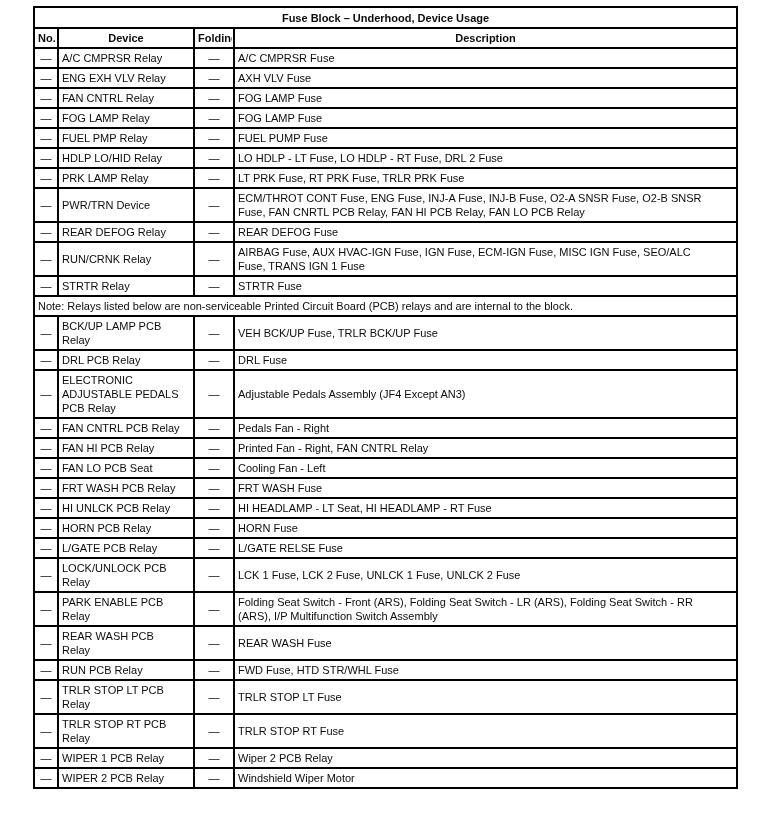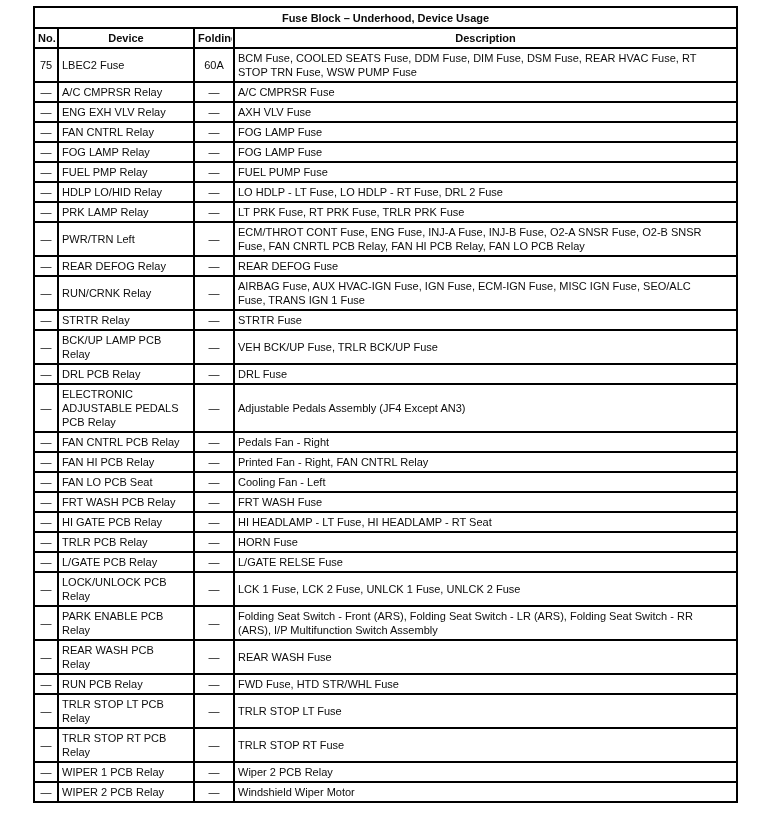--- a/index.html
+++ b/index.html
@@ -71,27 +71,20 @@
       </tr>
       <tr class="header-row">
         <th>No.</th>
         <th>Device</th>
         <th>Folding</th>
         <th>Description</th>
       </tr>
     </thead>
     <tbody>
         <tr>
-          <td class="cell-no">75</td>
-          <td class="cell-device">LBEC2 Fuse</td>
-          <td class="cell-rating">60A</td>
-          <td class="cell-description">BCM Fuse, COOLED SEATS Fuse, DDM Fuse, DIM Fuse, DSM Fuse, REAR HVAC Fuse, RT
-STOP TRN Fuse, WSW PUMP Fuse</td>
-        </tr>
-        <tr>
           <td class="cell-no">—</td>
           <td class="cell-device">A/C CMPRSR Relay</td>
           <td class="cell-rating">—</td>
           <td class="cell-description">A/C CMPRSR Fuse</td>
         </tr>
         <tr>
           <td class="cell-no">—</td>
           <td class="cell-device">ENG EXH VLV Relay</td>
           <td class="cell-rating">—</td>
           <td class="cell-description">AXH VLV Fuse</td>
@@ -121,21 +114,21 @@
           <td class="cell-description">LO HDLP - LT Fuse, LO HDLP - RT Fuse, DRL 2 Fuse</td>
         </tr>
         <tr>
           <td class="cell-no">—</td>
           <td class="cell-device">PRK LAMP Relay</td>
           <td class="cell-rating">—</td>
           <td class="cell-description">LT PRK Fuse, RT PRK Fuse, TRLR PRK Fuse</td>
         </tr>
         <tr>
           <td class="cell-no">—</td>
-          <td class="cell-device">PWR/TRN Left</td>
+          <td class="cell-device">PWR/TRN Device</td>
           <td class="cell-rating">—</td>
           <td class="cell-description">ECM/THROT CONT Fuse, ENG Fuse, INJ-A Fuse, INJ-B Fuse, O2-A SNSR Fuse, O2-B SNSR
 Fuse, FAN CNRTL PCB Relay, FAN HI PCB Relay, FAN LO PCB Relay</td>
         </tr>
         <tr>
           <td class="cell-no">—</td>
           <td class="cell-device">REAR DEFOG Relay</td>
           <td class="cell-rating">—</td>
           <td class="cell-description">REAR DEFOG Fuse</td>
         </tr>
@@ -144,20 +137,23 @@
           <td class="cell-device">RUN/CRNK Relay</td>
           <td class="cell-rating">—</td>
           <td class="cell-description">AIRBAG Fuse, AUX HVAC-IGN Fuse, IGN Fuse, ECM-IGN Fuse, MISC IGN Fuse, SEO/ALC
 Fuse, TRANS IGN 1 Fuse</td>
         </tr>
         <tr>
           <td class="cell-no">—</td>
           <td class="cell-device">STRTR Relay</td>
           <td class="cell-rating">—</td>
           <td class="cell-description">STRTR Fuse</td>
+        </tr>
+        <tr>
+          <td colspan="4" class="note">Note: Relays listed below are non-serviceable Printed Circuit Board (PCB) relays and are internal to the block.</td>
         </tr>
         <tr>
           <td class="cell-no">—</td>
           <td class="cell-device">BCK/UP LAMP PCB
 Relay</td>
           <td class="cell-rating">—</td>
           <td class="cell-description">VEH BCK/UP Fuse, TRLR BCK/UP Fuse</td>
         </tr>
         <tr>
           <td class="cell-no">—</td>
@@ -192,27 +188,27 @@
           <td class="cell-description">Cooling Fan - Left</td>
         </tr>
         <tr>
           <td class="cell-no">—</td>
           <td class="cell-device">FRT WASH PCB Relay</td>
           <td class="cell-rating">—</td>
           <td class="cell-description">FRT WASH Fuse</td>
         </tr>
         <tr>
           <td class="cell-no">—</td>
-          <td class="cell-device">HI GATE PCB Relay</td>
-          <td class="cell-rating">—</td>
-          <td class="cell-description">HI HEADLAMP - LT Fuse, HI HEADLAMP - RT Seat</td>
-        </tr>
-        <tr>
-          <td class="cell-no">—</td>
-          <td class="cell-device">TRLR PCB Relay</td>
+          <td class="cell-device">HI UNLCK PCB Relay</td>
+          <td class="cell-rating">—</td>
+          <td class="cell-description">HI HEADLAMP - LT Seat, HI HEADLAMP - RT Fuse</td>
+        </tr>
+        <tr>
+          <td class="cell-no">—</td>
+          <td class="cell-device">HORN PCB Relay</td>
           <td class="cell-rating">—</td>
           <td class="cell-description">HORN Fuse</td>
         </tr>
         <tr>
           <td class="cell-no">—</td>
           <td class="cell-device">L/GATE PCB Relay</td>
           <td class="cell-rating">—</td>
           <td class="cell-description">L/GATE RELSE Fuse</td>
         </tr>
         <tr>

